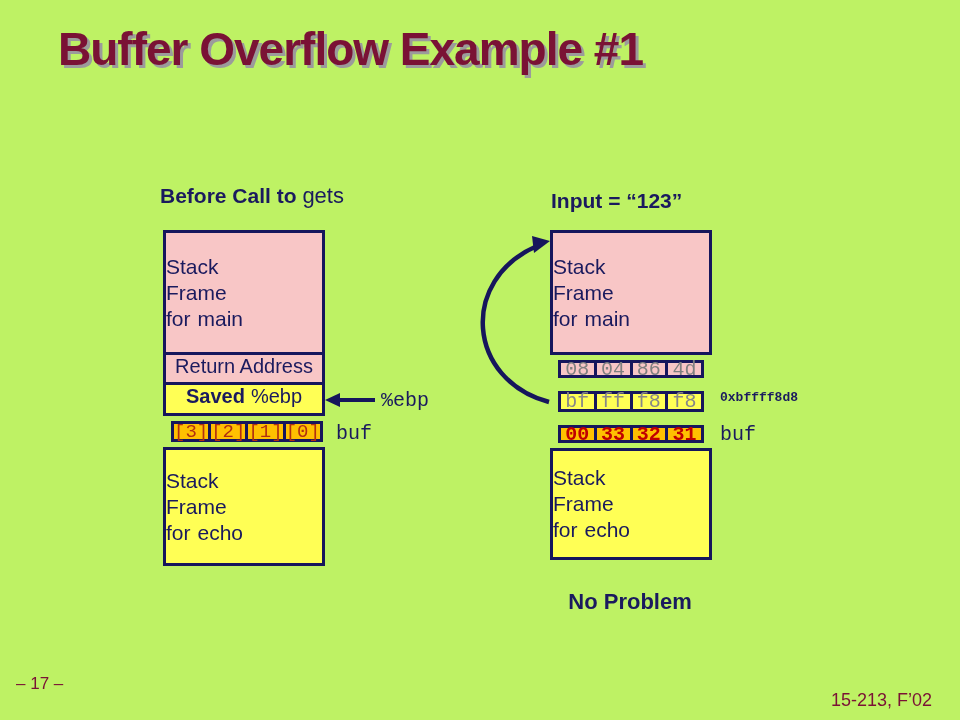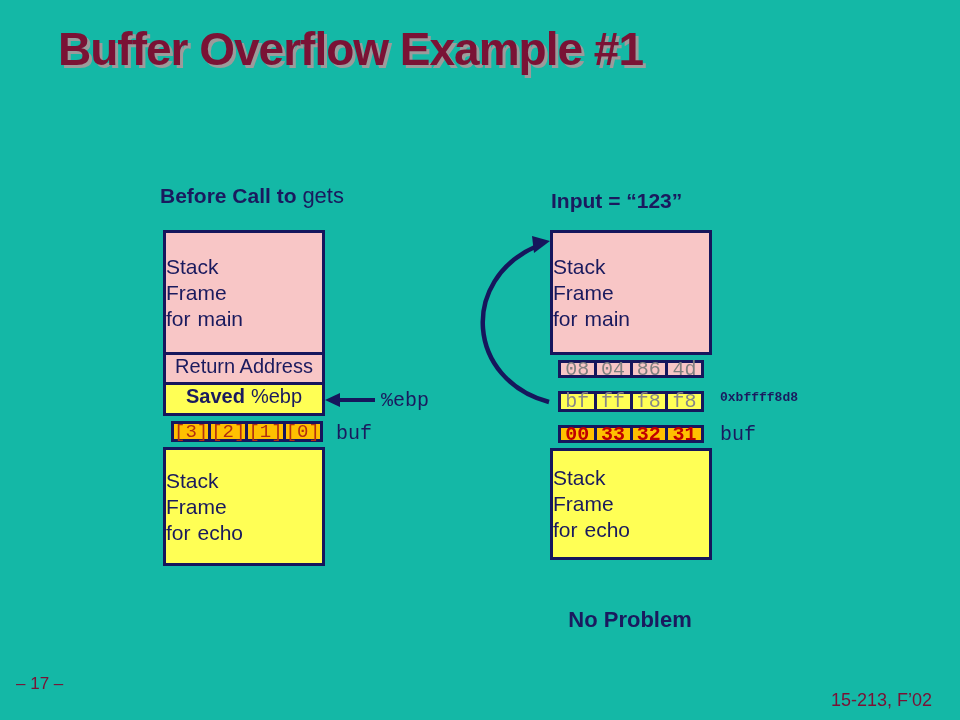--- a/index.html
+++ b/index.html
@@ -1,20 +1,20 @@
 <!DOCTYPE html>
 <html><head>
 <meta charset="utf-8">
 <style>
   * { margin: 0; padding: 0; box-sizing: border-box; }
   html, body { background: #e8e8e8; }
   .slide {
     position: relative;
     width: 960px; height: 720px;
-    background: #14b8a6;
+    background: #bef264;
     overflow: hidden;
     font-family: "Liberation Sans", sans-serif;
   }
   .title {
     position: absolute; left: 58px; top: 22px;
     font-size: 46px; font-weight: bold; letter-spacing: -1px;
     color: #7a1235;
     text-shadow: 3px 3px 0 #9b9b9b;
     white-space: nowrap;
   }
@@ -70,21 +70,21 @@
     position: absolute;
     font-family: "Liberation Mono", monospace;
     font-size: 20px; color: #1a1a5e;
     white-space: nowrap;
   }
   .addr-label { font-weight: bold; font-size: 13px; }
 
   .caption {
     position: absolute; left: 500px; top: 589px; width: 260px;
     text-align: center;
-    font-size: 22px; font-weight: bold; color: #1a1a5e; margin-top: 18px;
+    font-size: 22px; font-weight: bold; color: #1a1a5e;
   }
   .footer-left {
     position: absolute; left: 16px; top: 674px;
     font-size: 17px; color: #7a1235;
   }
   .footer-right {
     position: absolute; right: 28px; top: 674px;
     font-size: 18px; color: #7a1235; margin-top: 16px;
   }
   svg { position: absolute; overflow: visible; }

